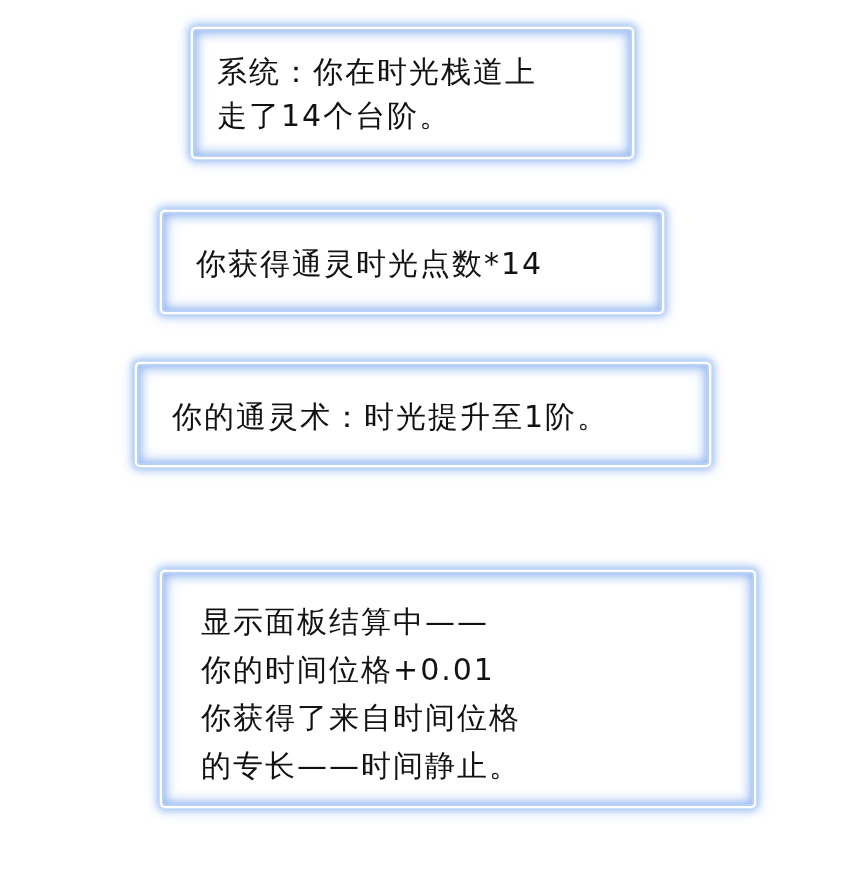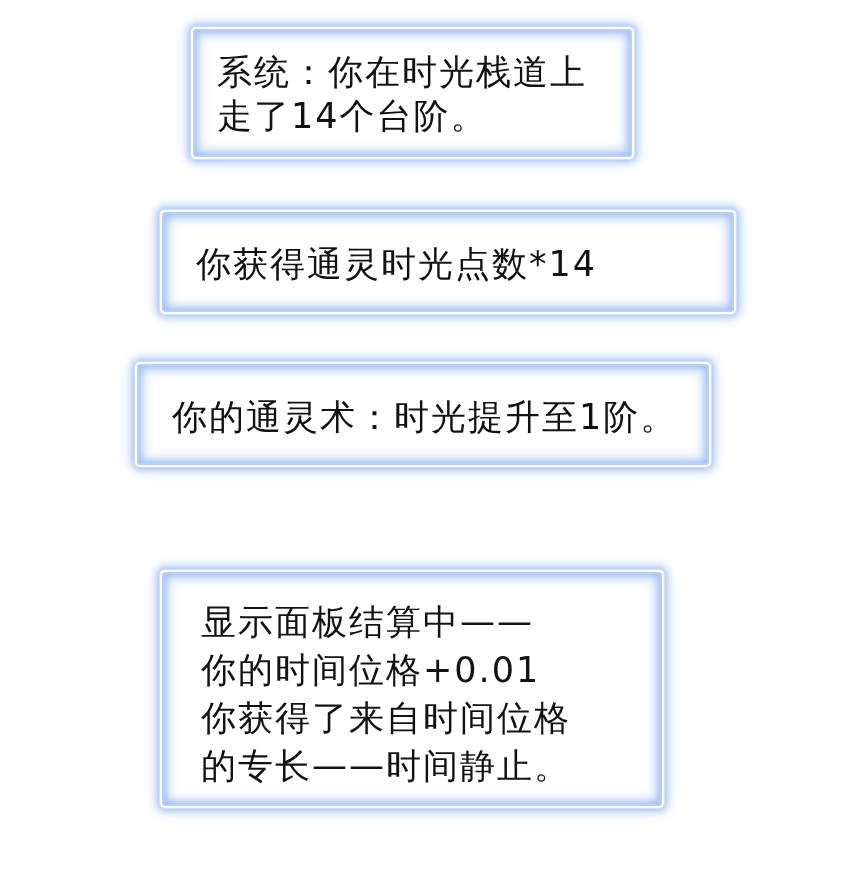--- a/index.html
+++ b/index.html
@@ -27,35 +27,35 @@
         0 0 6px 3px rgba(150, 185, 240, 0.75),
         0 0 12px 5px rgba(190, 212, 248, 0.55),
         inset 0 0 0 2px #b9d0f6,
         inset 0 0 8px 4px rgba(140, 178, 238, 0.85),
         inset 0 0 14px 6px rgba(200, 220, 250, 0.6);
     }
     .panel-text {
       position: absolute;
       margin: 0;
       white-space: pre;
-      font-size: 35px;
+      font-size: 30px;
       line-height: 44px;
       letter-spacing: 2px;
       color: #121212;
     }
     #panel-1 { left: 191px; top: 27px; width: 443px; height: 132px; }
     #panel-1 .panel-text { left: 24px; top: 21px; line-height: 44px; }
 
-    #panel-2 { left: 160px; top: 210px; width: 576px; height: 104px; }
+    #panel-2 { left: 160px; top: 210px; width: 504px; height: 104px; }
     #panel-2 .panel-text { left: 34px; top: 30px; }
 
     #panel-3 { left: 135px; top: 362px; width: 576px; height: 105px; }
     #panel-3 .panel-text { left: 35px; top: 31px; }
 
-    #panel-4 { left: 160px; top: 570px; width: 504px; height: 238px; }
+    #panel-4 { left: 160px; top: 570px; width: 596px; height: 238px; }
     #panel-4 .panel-text { left: 39px; top: 26px; line-height: 48px; }
   </style>
 </head>
 <body>
 
 <div class="panel" id="panel-1">
   <div class="panel-text"><span>系统：你在时光栈道上</span>
 <span>走了14个台阶。</span></div>
 </div>
 

